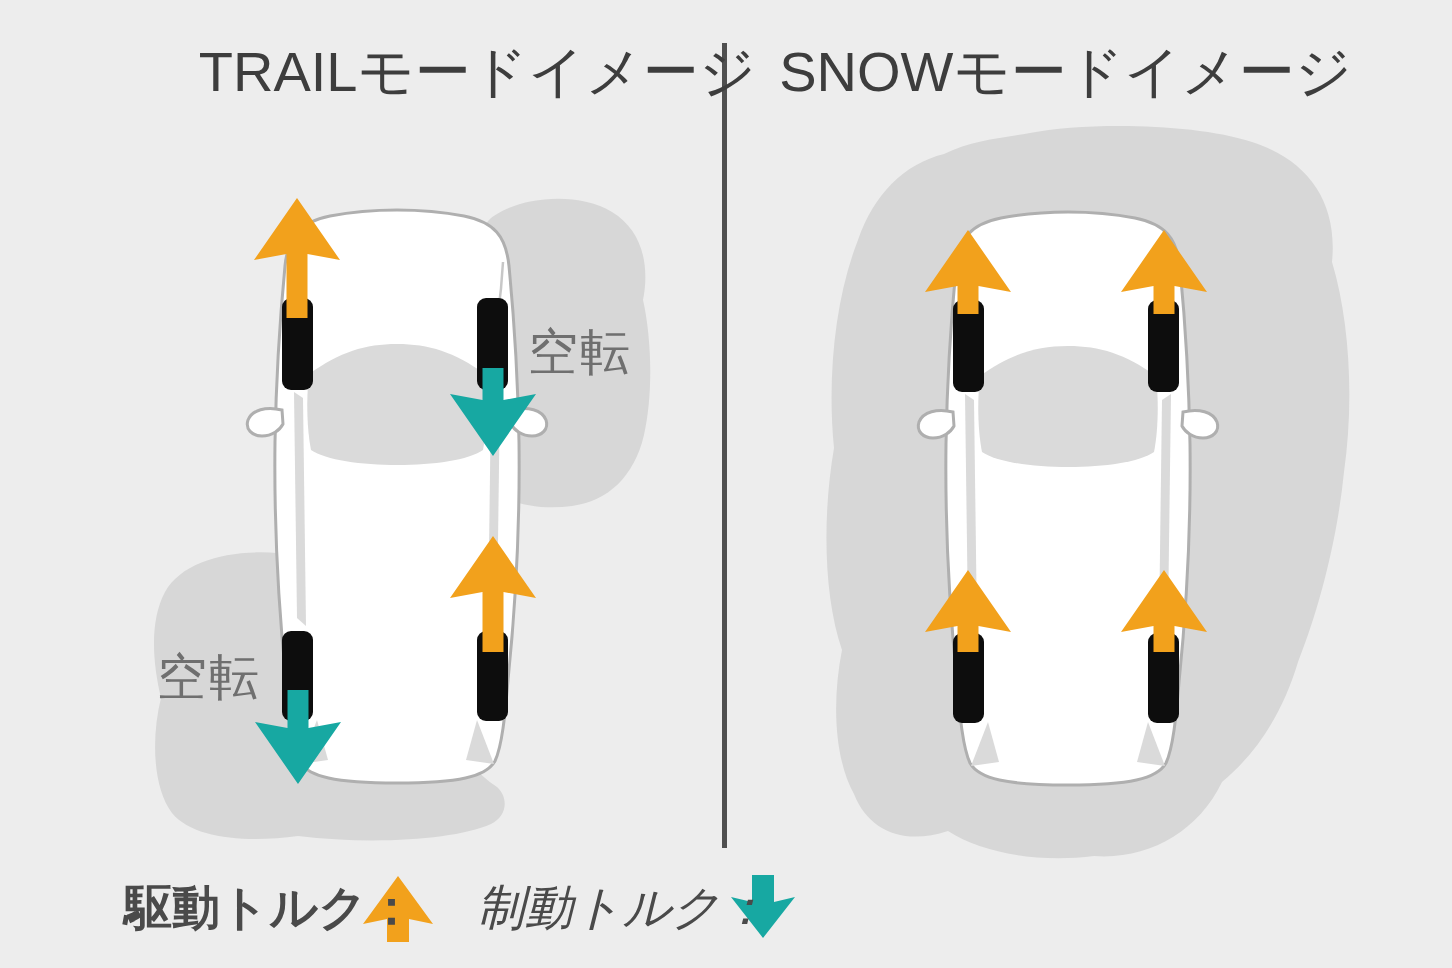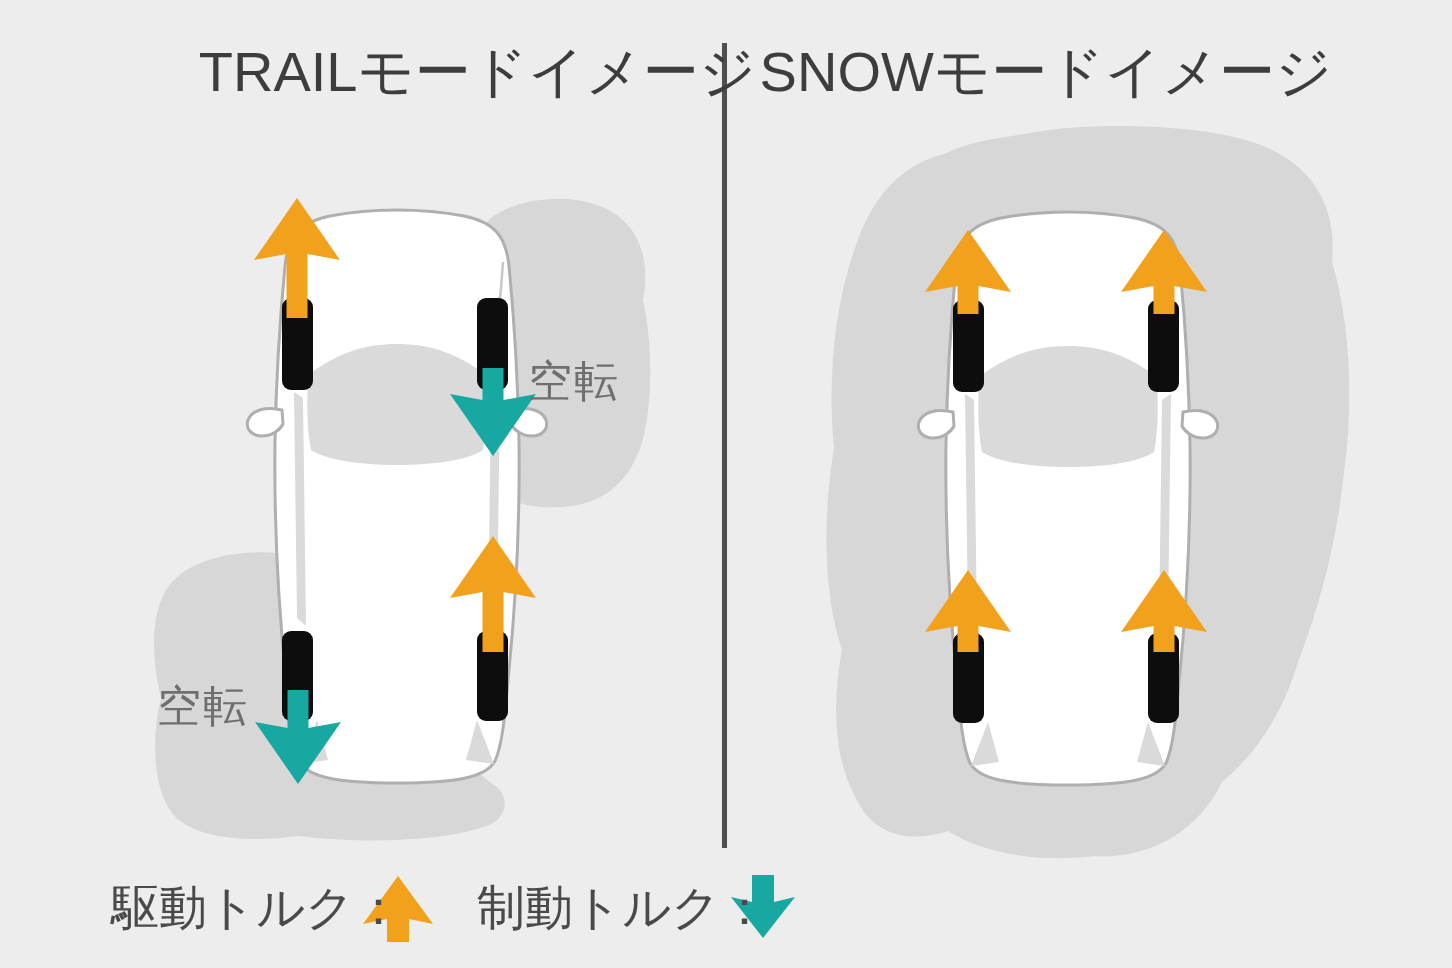--- a/index.html
+++ b/index.html
@@ -15,33 +15,33 @@
   .pillar-line{fill:none;stroke:var(--c-car-outline,#AFAFAF);stroke-width:2.5;opacity:.7;}
   .wheel{fill:var(--c-wheel,#0D0D0D);}
   .drive{fill:var(--c-drive-arrow,#F2A11C);}
   .brake{fill:var(--c-brake-arrow,#17A8A2);}
   .divider{fill:var(--c-divider,#4F4F4F);}
   .title{
     position:absolute;top:40px;line-height:1.15;font-size:56px;
     color:var(--c-title-text,#3D3D3D);text-align:center;white-space:nowrap;
   }
   .title-left{left:30px;width:726px;text-align:right;}
-  .title-right{left:740px;width:612px;}
+  .title-right{left:740px;width:612px;text-align:right;}
   .slip{
-    position:absolute;font-size:44px;line-height:1;white-space:nowrap;
-    color:var(--c-slip-text,#6F6F6F);letter-spacing:2px;margin-top:32px;
+    position:absolute;font-size:50px;line-height:1;white-space:nowrap;
+    color:var(--c-slip-text,#6F6F6F);letter-spacing:2px;
   }
   .slip-fr{left:528px;top:327px;}
   .slip-rl{left:157px;top:652px;}
   .legend-label{
     position:absolute;font-size:48px;line-height:1;white-space:nowrap;
     color:var(--c-legend-text,#4A4A4A);
   }
-  .legend-drive{left:111px;top:884px;}
-  .legend-brake{left:477px;top:884px;}
+  .legend-drive{left:124px;top:884px;font-weight:bold;}
+  .legend-brake{left:477px;top:884px;font-style:italic;}
 </style>
 </head>
 <body>
 
 <div class="stage">
 
   <svg width="1452" height="968" viewBox="0 0 1452 968">
     <defs>
       <g id="car-shape">
         <path class="car-body" d="

